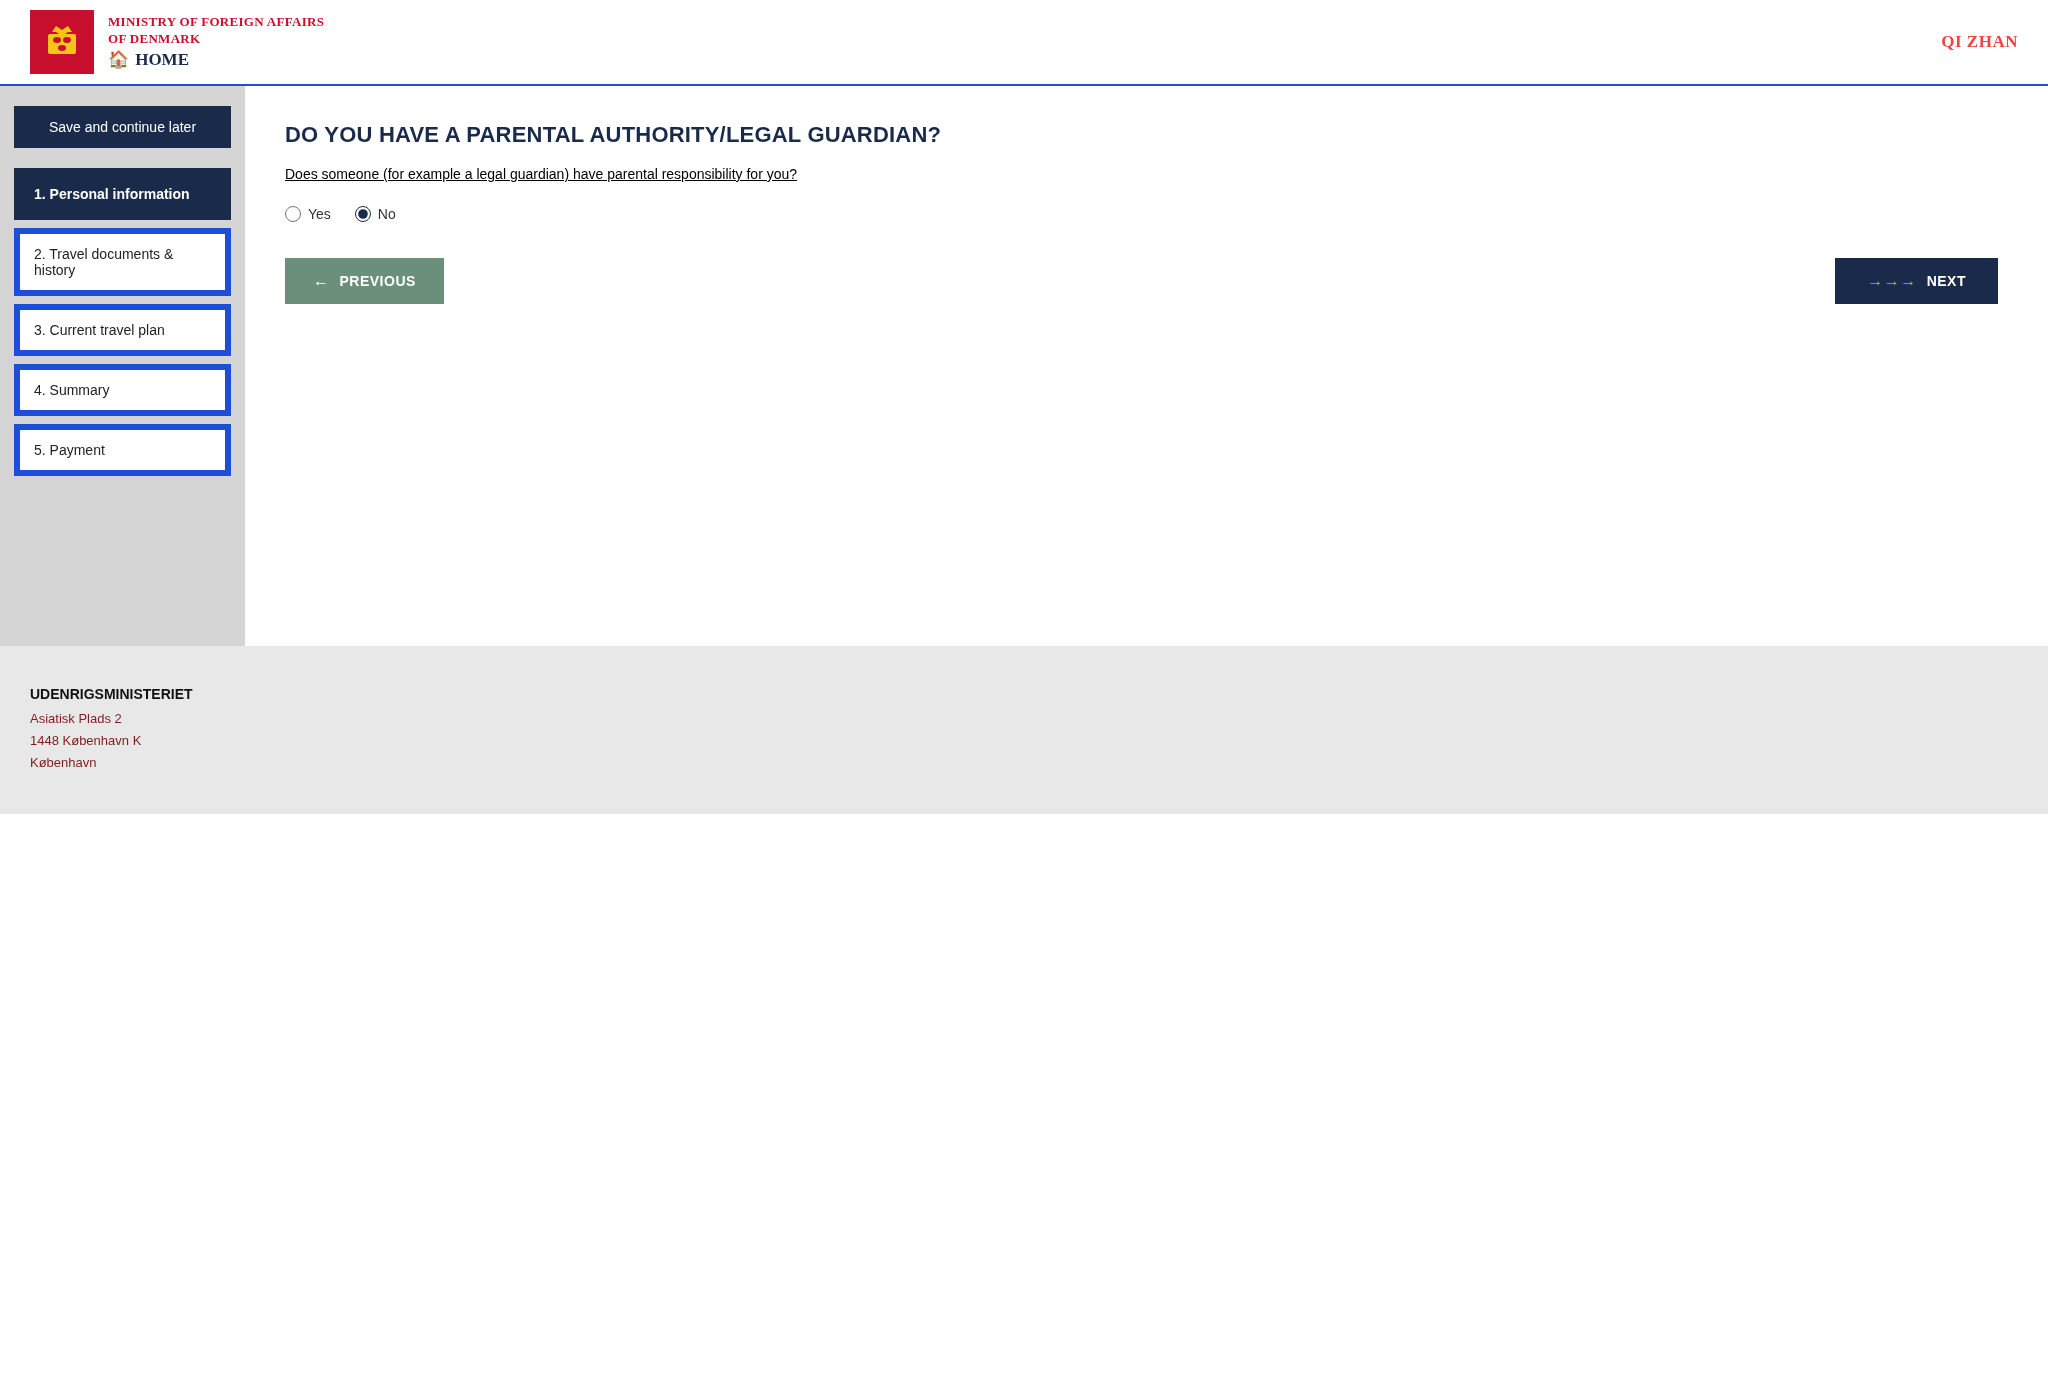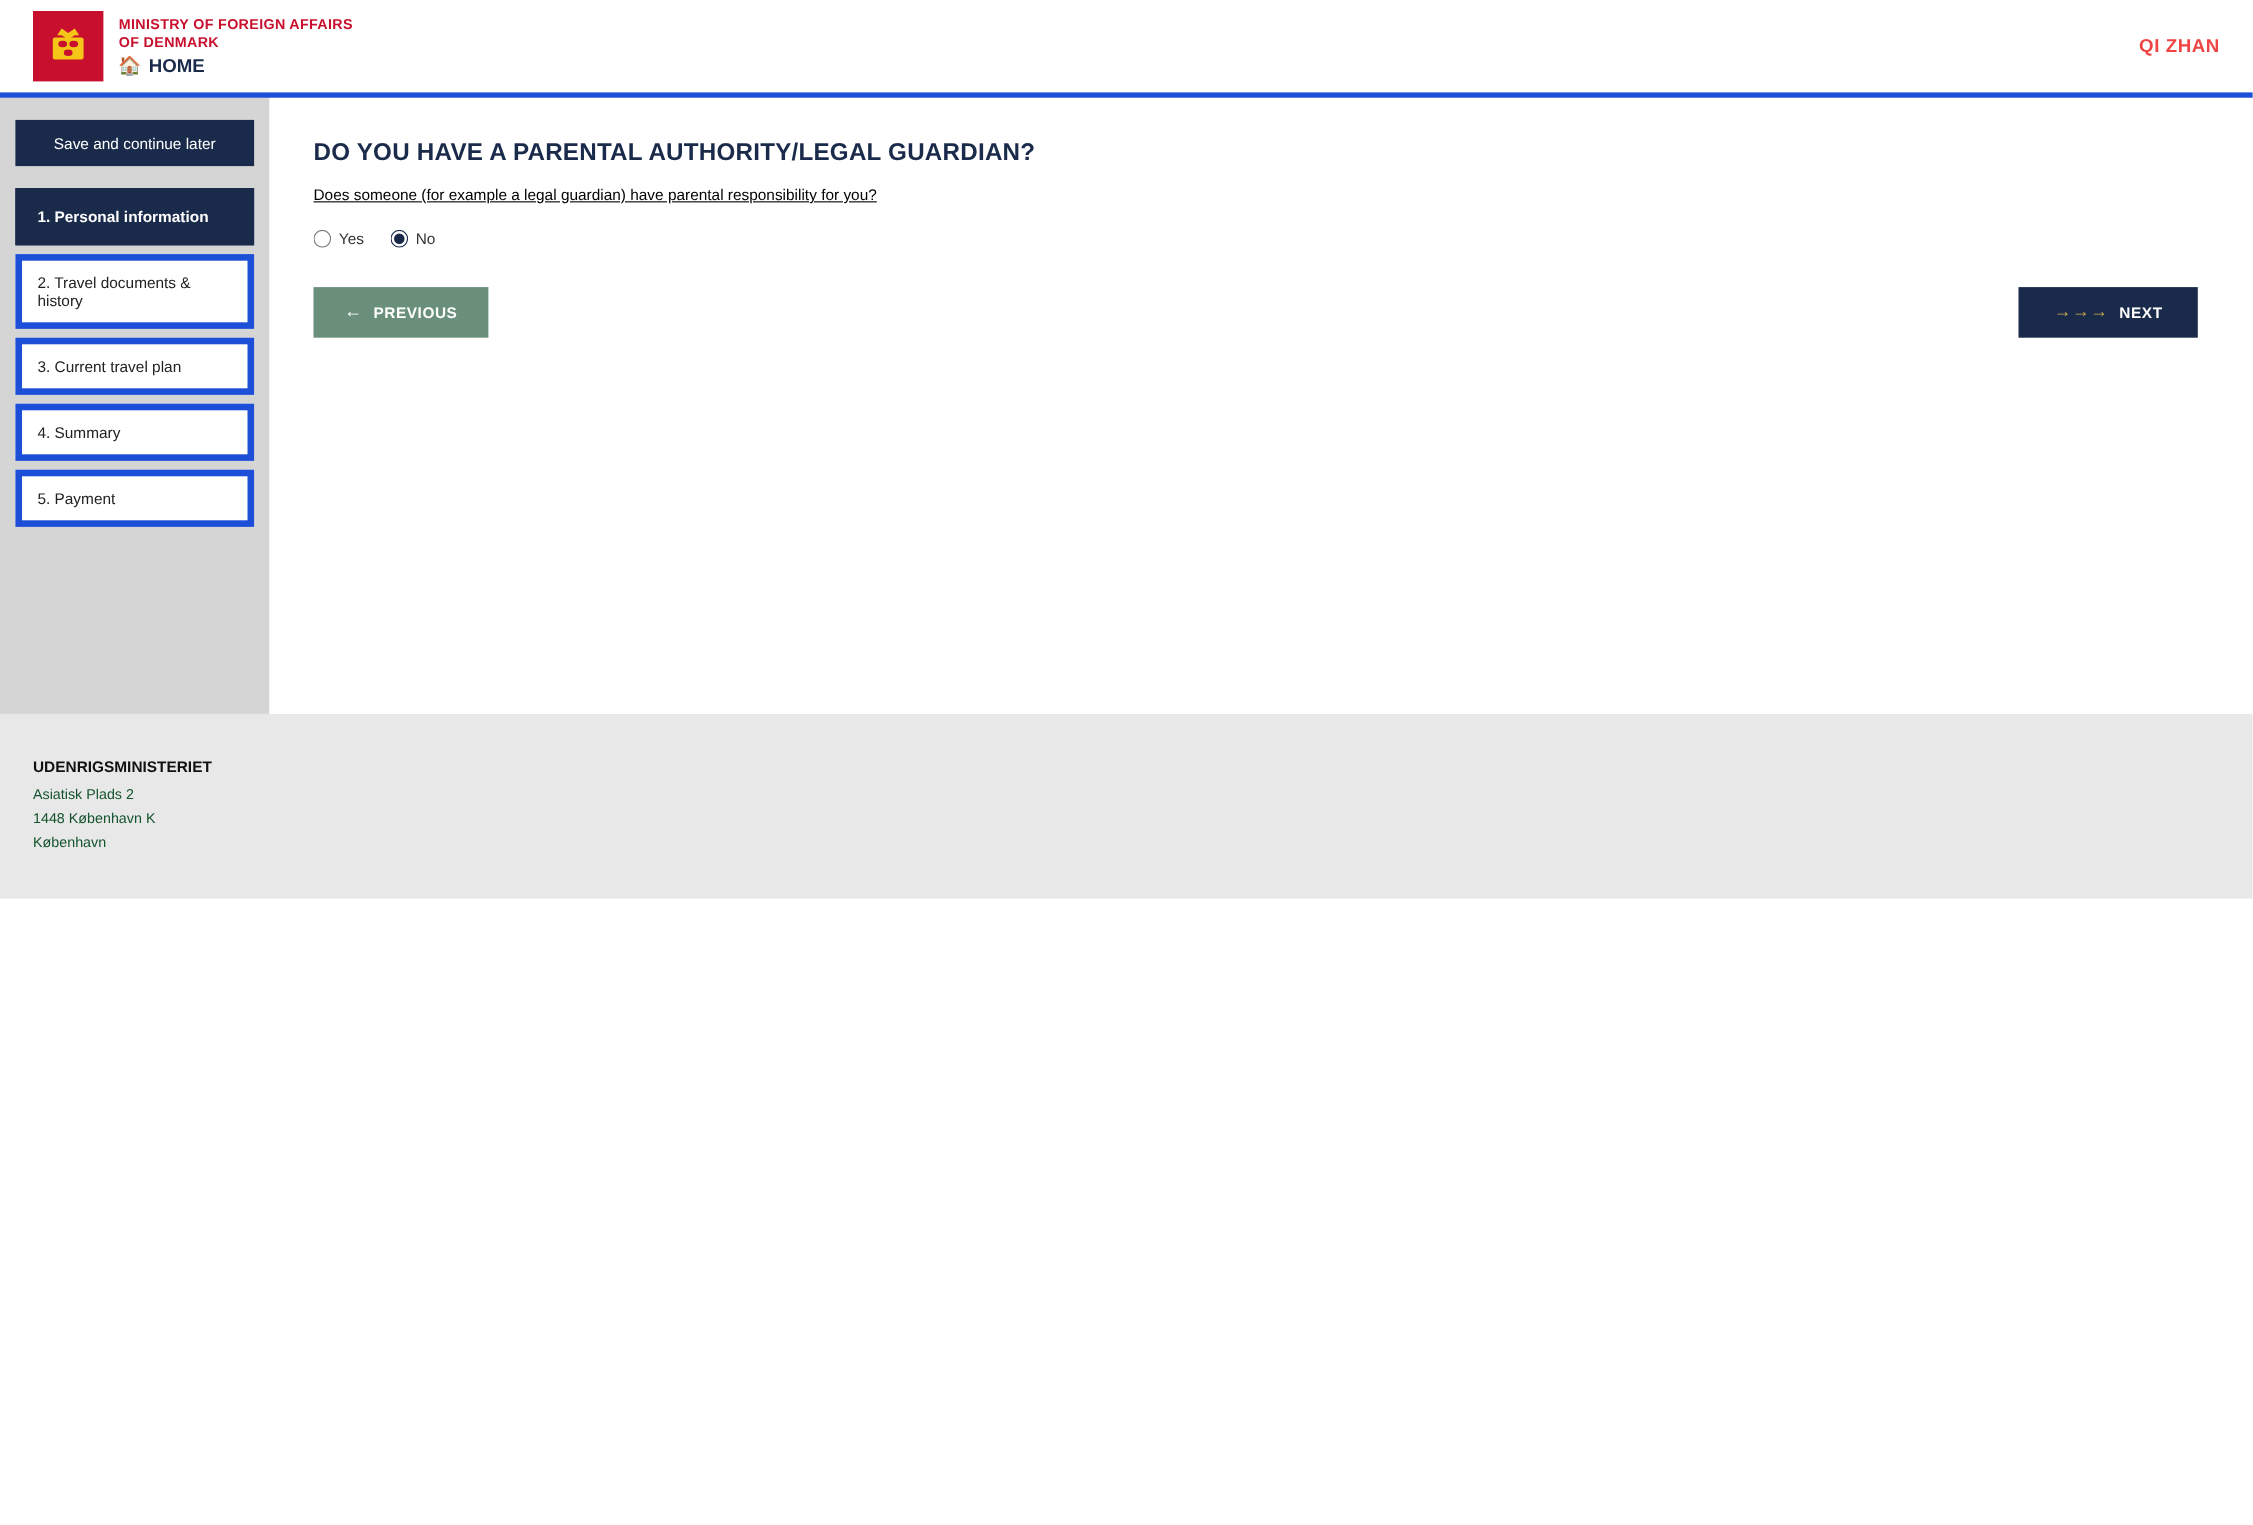--- a/index.html
+++ b/index.html
@@ -4,22 +4,23 @@
   <style>
     * { box-sizing: border-box; margin: 0; padding: 0; }
     body { font-family: Arial, sans-serif; background: #fff; color: #222; }
 
     
     .header {
       display: flex;
       align-items: center;
       justify-content: space-between;
       padding: 10px 30px;
-      border-bottom: 5px solid #1d4ed8;
+      border-bottom: 2px solid #1d4ed8;
       background: #fff;
+      font-family: Liberation Serif, serif;
     }
     .header-left {
       display: flex;
       align-items: center;
       gap: 14px;
     }
     .logo-box {
       width: 64px;
       height: 64px;
       background: #c8102e;
@@ -205,21 +206,21 @@
       margin-top: 0;
     }
     .footer-org {
       font-size: 14px;
       font-weight: bold;
       margin-bottom: 6px;
       color: #111;
     }
     .footer-address {
       font-size: 13px;
-      color: #14532d;
+      color: #7f1d1d;
       line-height: 1.7;
     }
   </style>
 </head>
 <body>
 
 <header class="header">
   <div class="header-left">
     <div class="logo-box">
 

